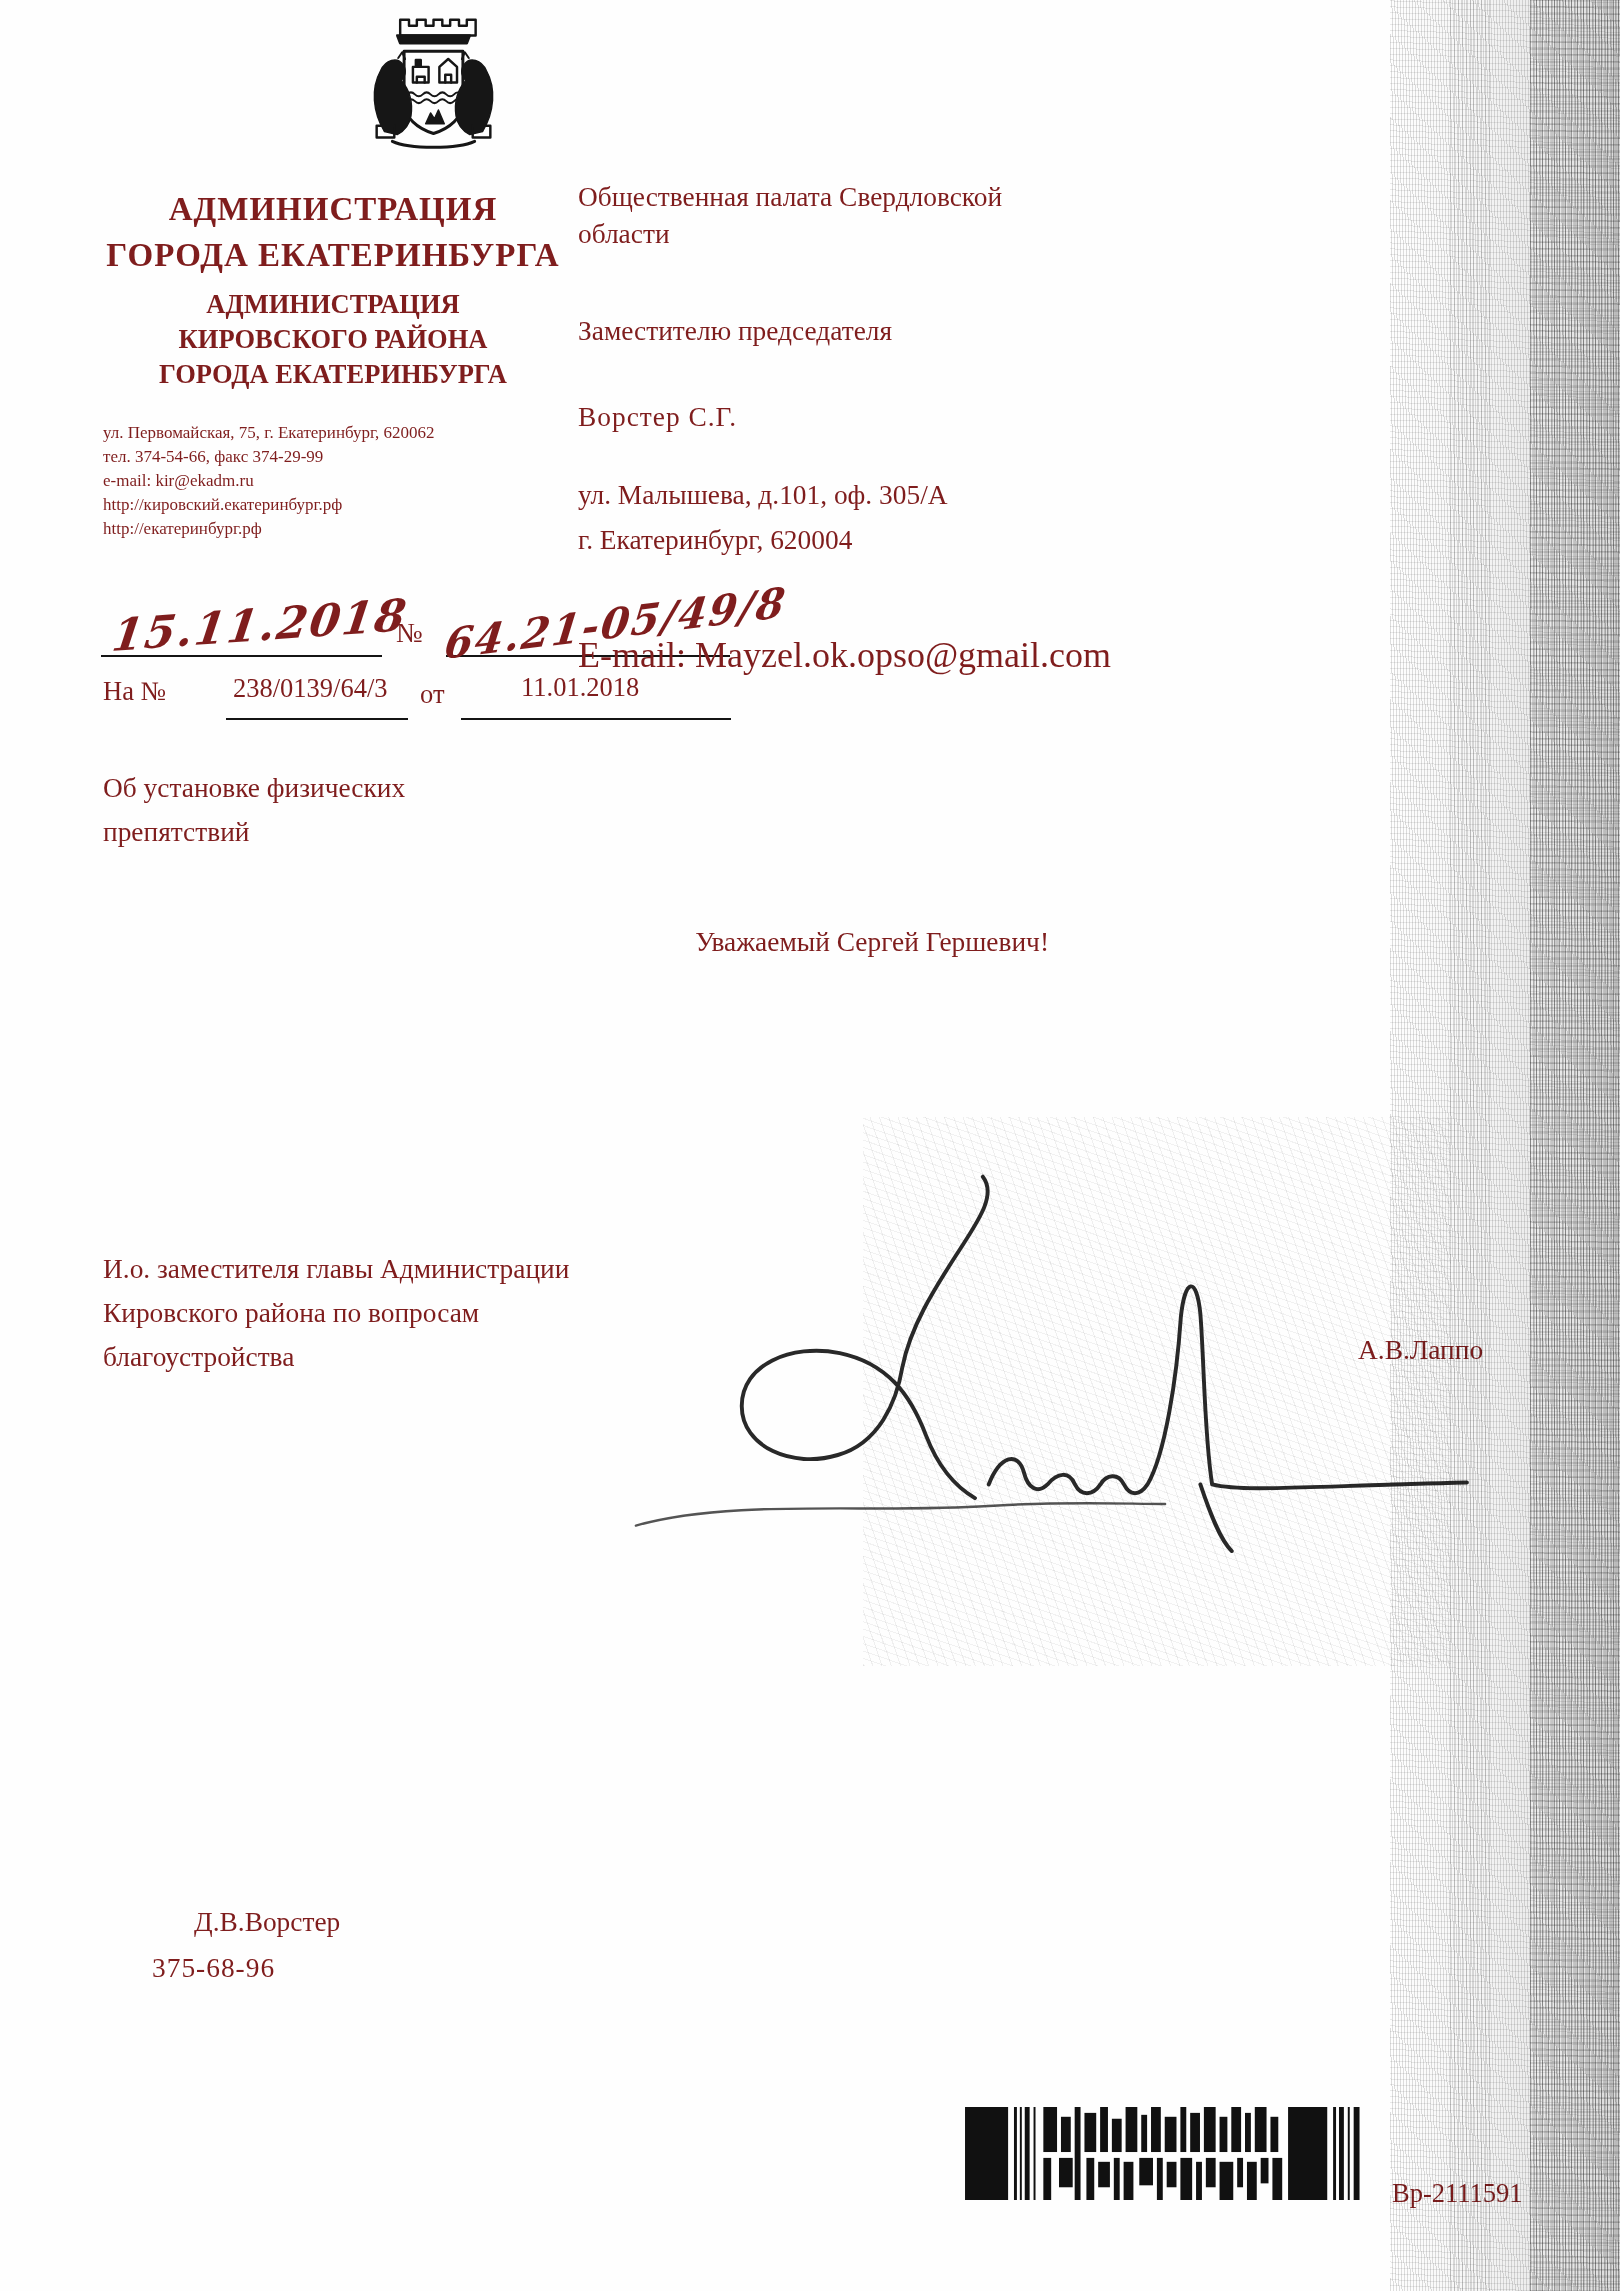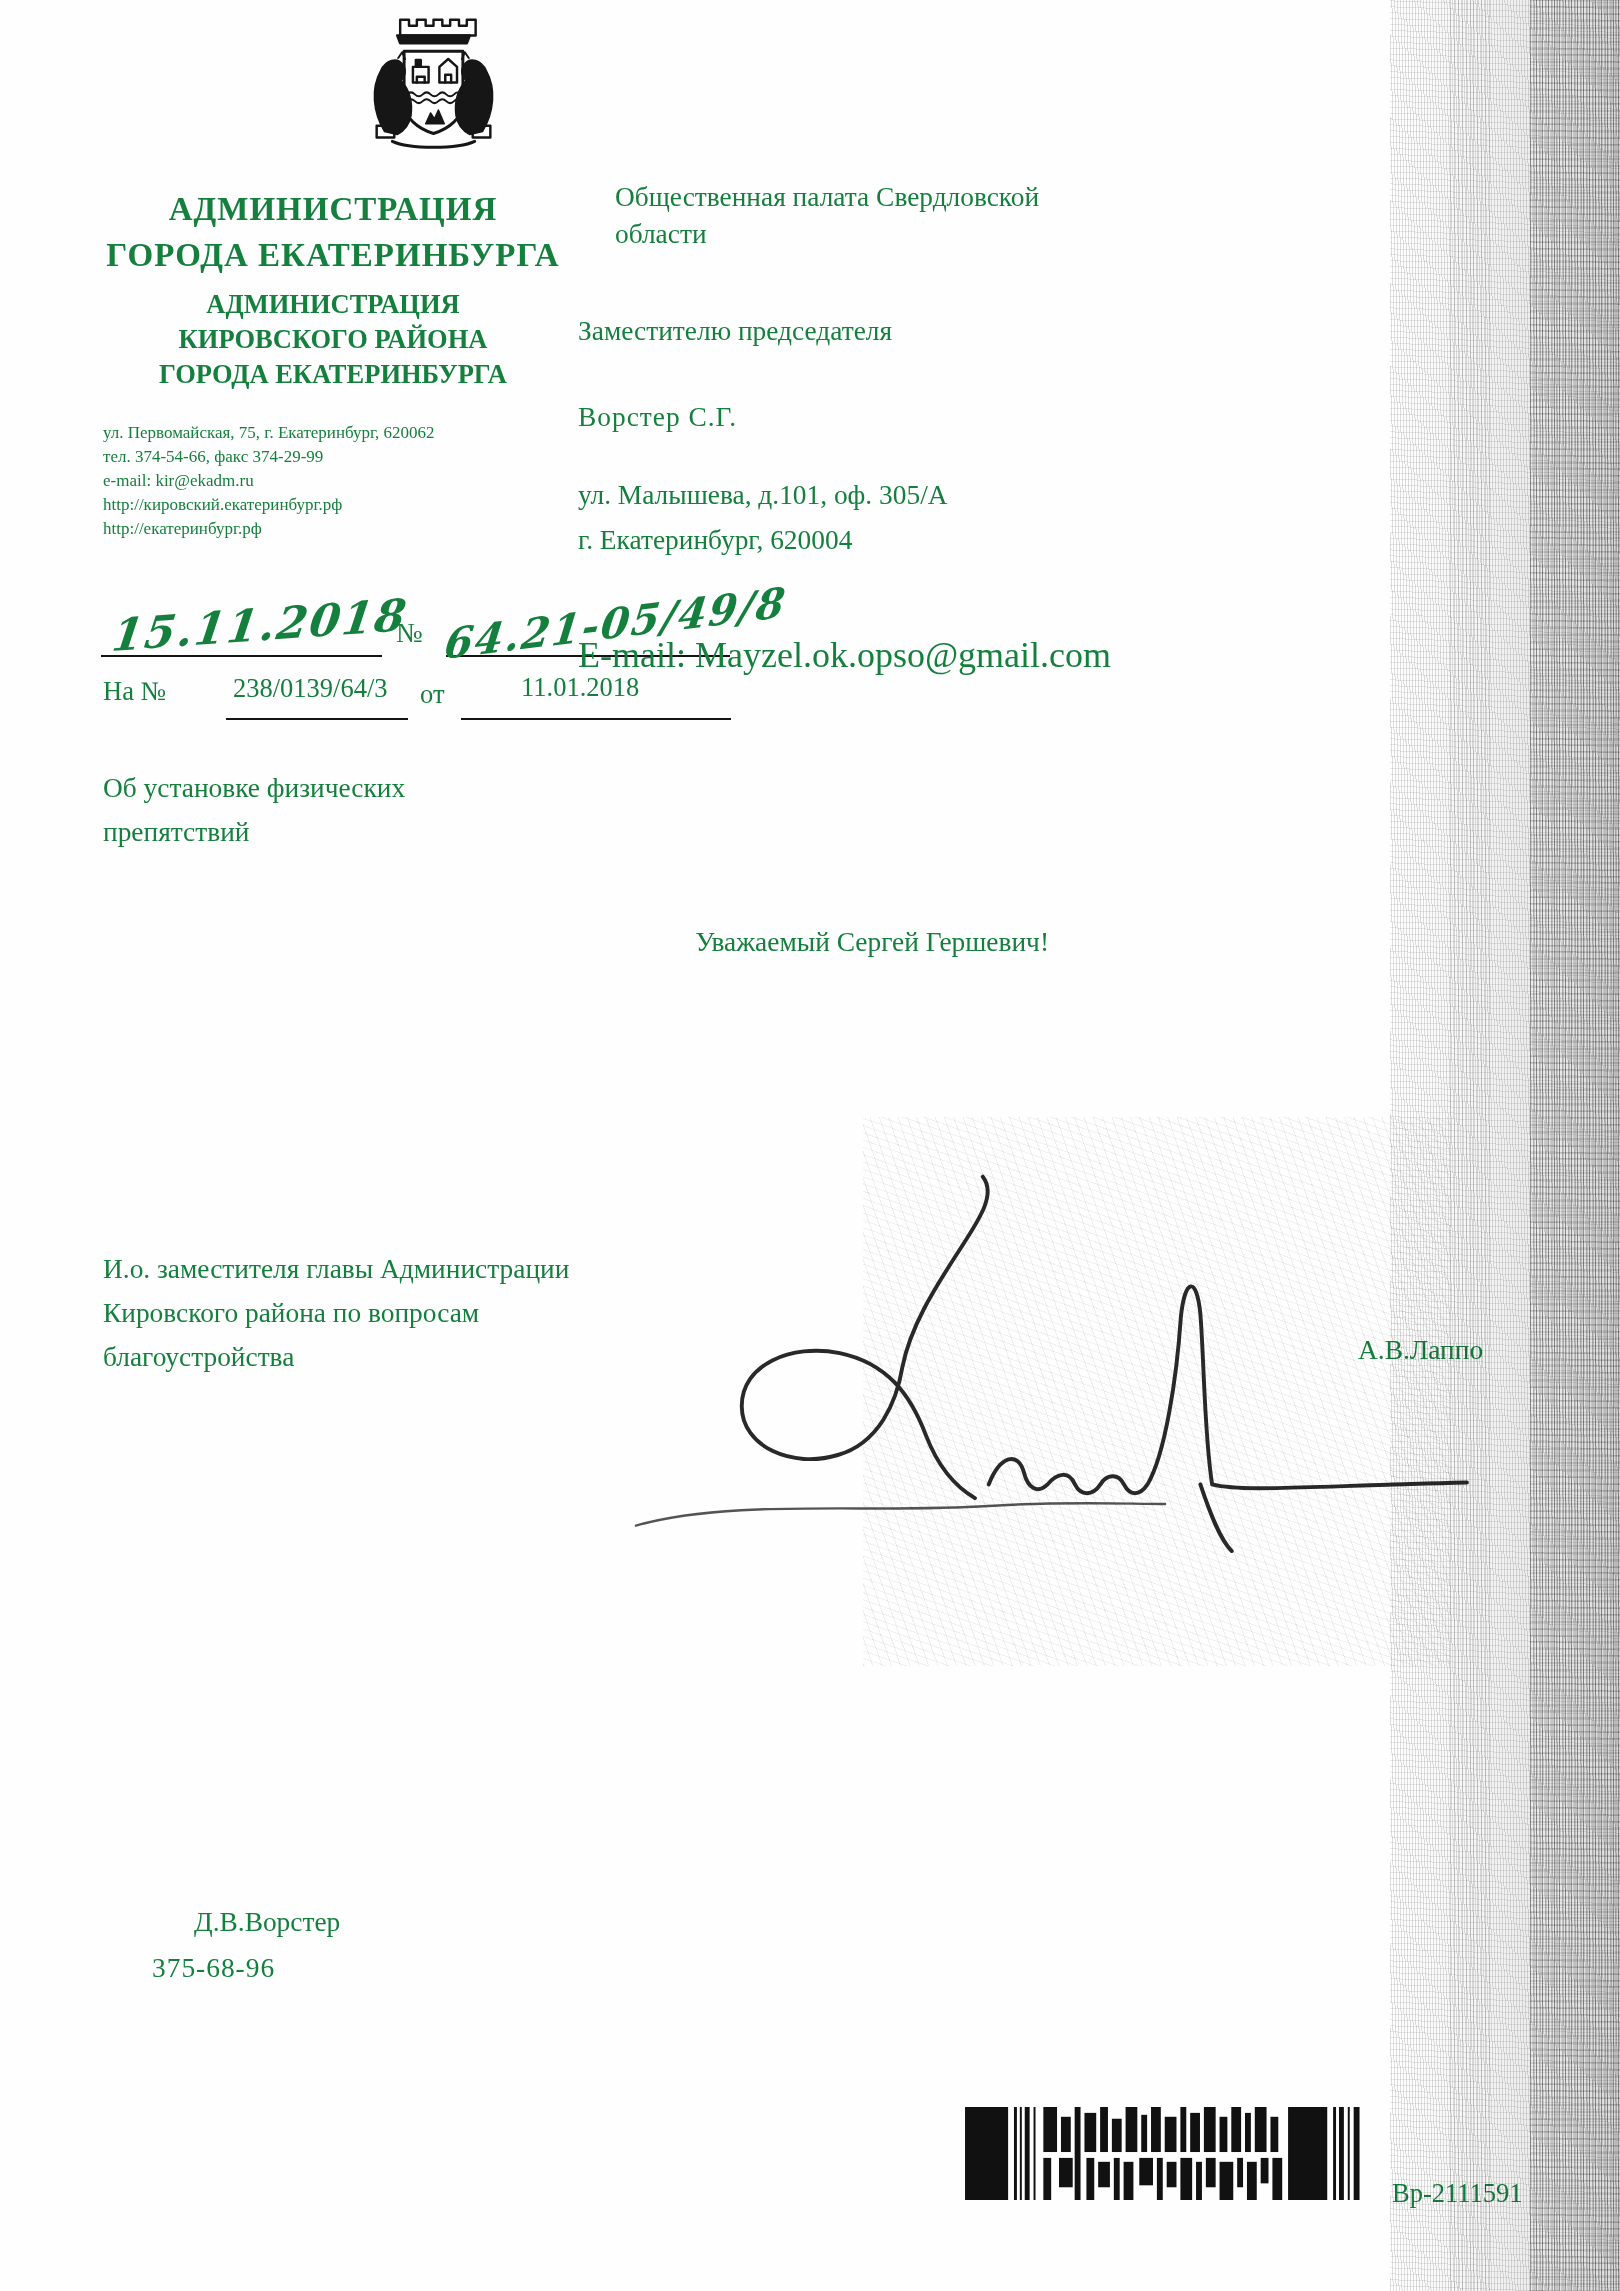--- a/index.html
+++ b/index.html
@@ -1,20 +1,20 @@
 <!DOCTYPE html>
 <html><head>
 <meta charset="utf-8">
 <style>
   html,body{margin:0;padding:0;background:#e8e8e8;}
   #page{
     position:relative; width:1620px; height:2292px; margin:0 auto;
     background:#fefefe; overflow:hidden;
     font-family:"Liberation Serif","DejaVu Serif",serif;
-    color:#15803d;
+    color:#7f1d1d;
   }
   .abs{position:absolute;}
   
   #coat{left:355px; top:11.8px; width:157px; height:147px;}
   #org-top{left:93px; top:186px; width:480px; text-align:center;
     font-size:33px; font-weight:700; line-height:46px; letter-spacing:1px;}
   #org-sub{left:93px; top:287px; width:480px; text-align:center;
     font-size:26.5px; font-weight:700; line-height:35px;}
   #contact{left:103px; top:421px; width:470px; text-align:left;
     font-size:17px; line-height:24px;}
@@ -33,21 +33,21 @@
   #ref-num .hand{font-size:41px; transform:rotate(-7deg) skewX(-14deg);}
   #reply-prefix{left:103px; top:676px; font-size:26.5px;}
   #reply-number{left:233px; top:673px; font-size:26.5px;}
   #reply-line1{left:226px; top:649px; width:182px; height:69px;}
   #reply-from{left:420px; top:679px; font-size:26.5px;}
   #reply-line2{left:461px; top:649px; width:270px; height:69px;}
   #reply-date{left:521px; top:672px; font-size:26.5px;}
   
   #subject{left:103px; top:766px; width:402px; font-size:27.4px; line-height:44px;}
   
-  #rcpt-org{left:578px; top:179px; width:451px; font-size:27.4px; line-height:37px;margin-left:37px;}
+  #rcpt-org{left:578px; top:179px; width:451px; font-size:27.4px; line-height:37px;}
   #rcpt-pos{left:578px; top:316px; font-size:27.4px;}
   #rcpt-name{left:578px; top:402px; font-size:27.4px; letter-spacing:1px;}
   #rcpt-addr1{left:578px; top:480px; font-size:27.4px;}
   #rcpt-addr2{left:578px; top:525px; font-size:27.4px;}
   #rcpt-email{left:578px; top:622px; font-size:36px;margin-top:12px;}
   
   #salutation{left:103px; top:927px; width:946px; text-align:right; font-size:27.4px;}
   #paragraph{left:103px; top:1015px; width:946px; font-size:27.4px; line-height:40px;
     text-align:justify; text-indent:61px;}
   

